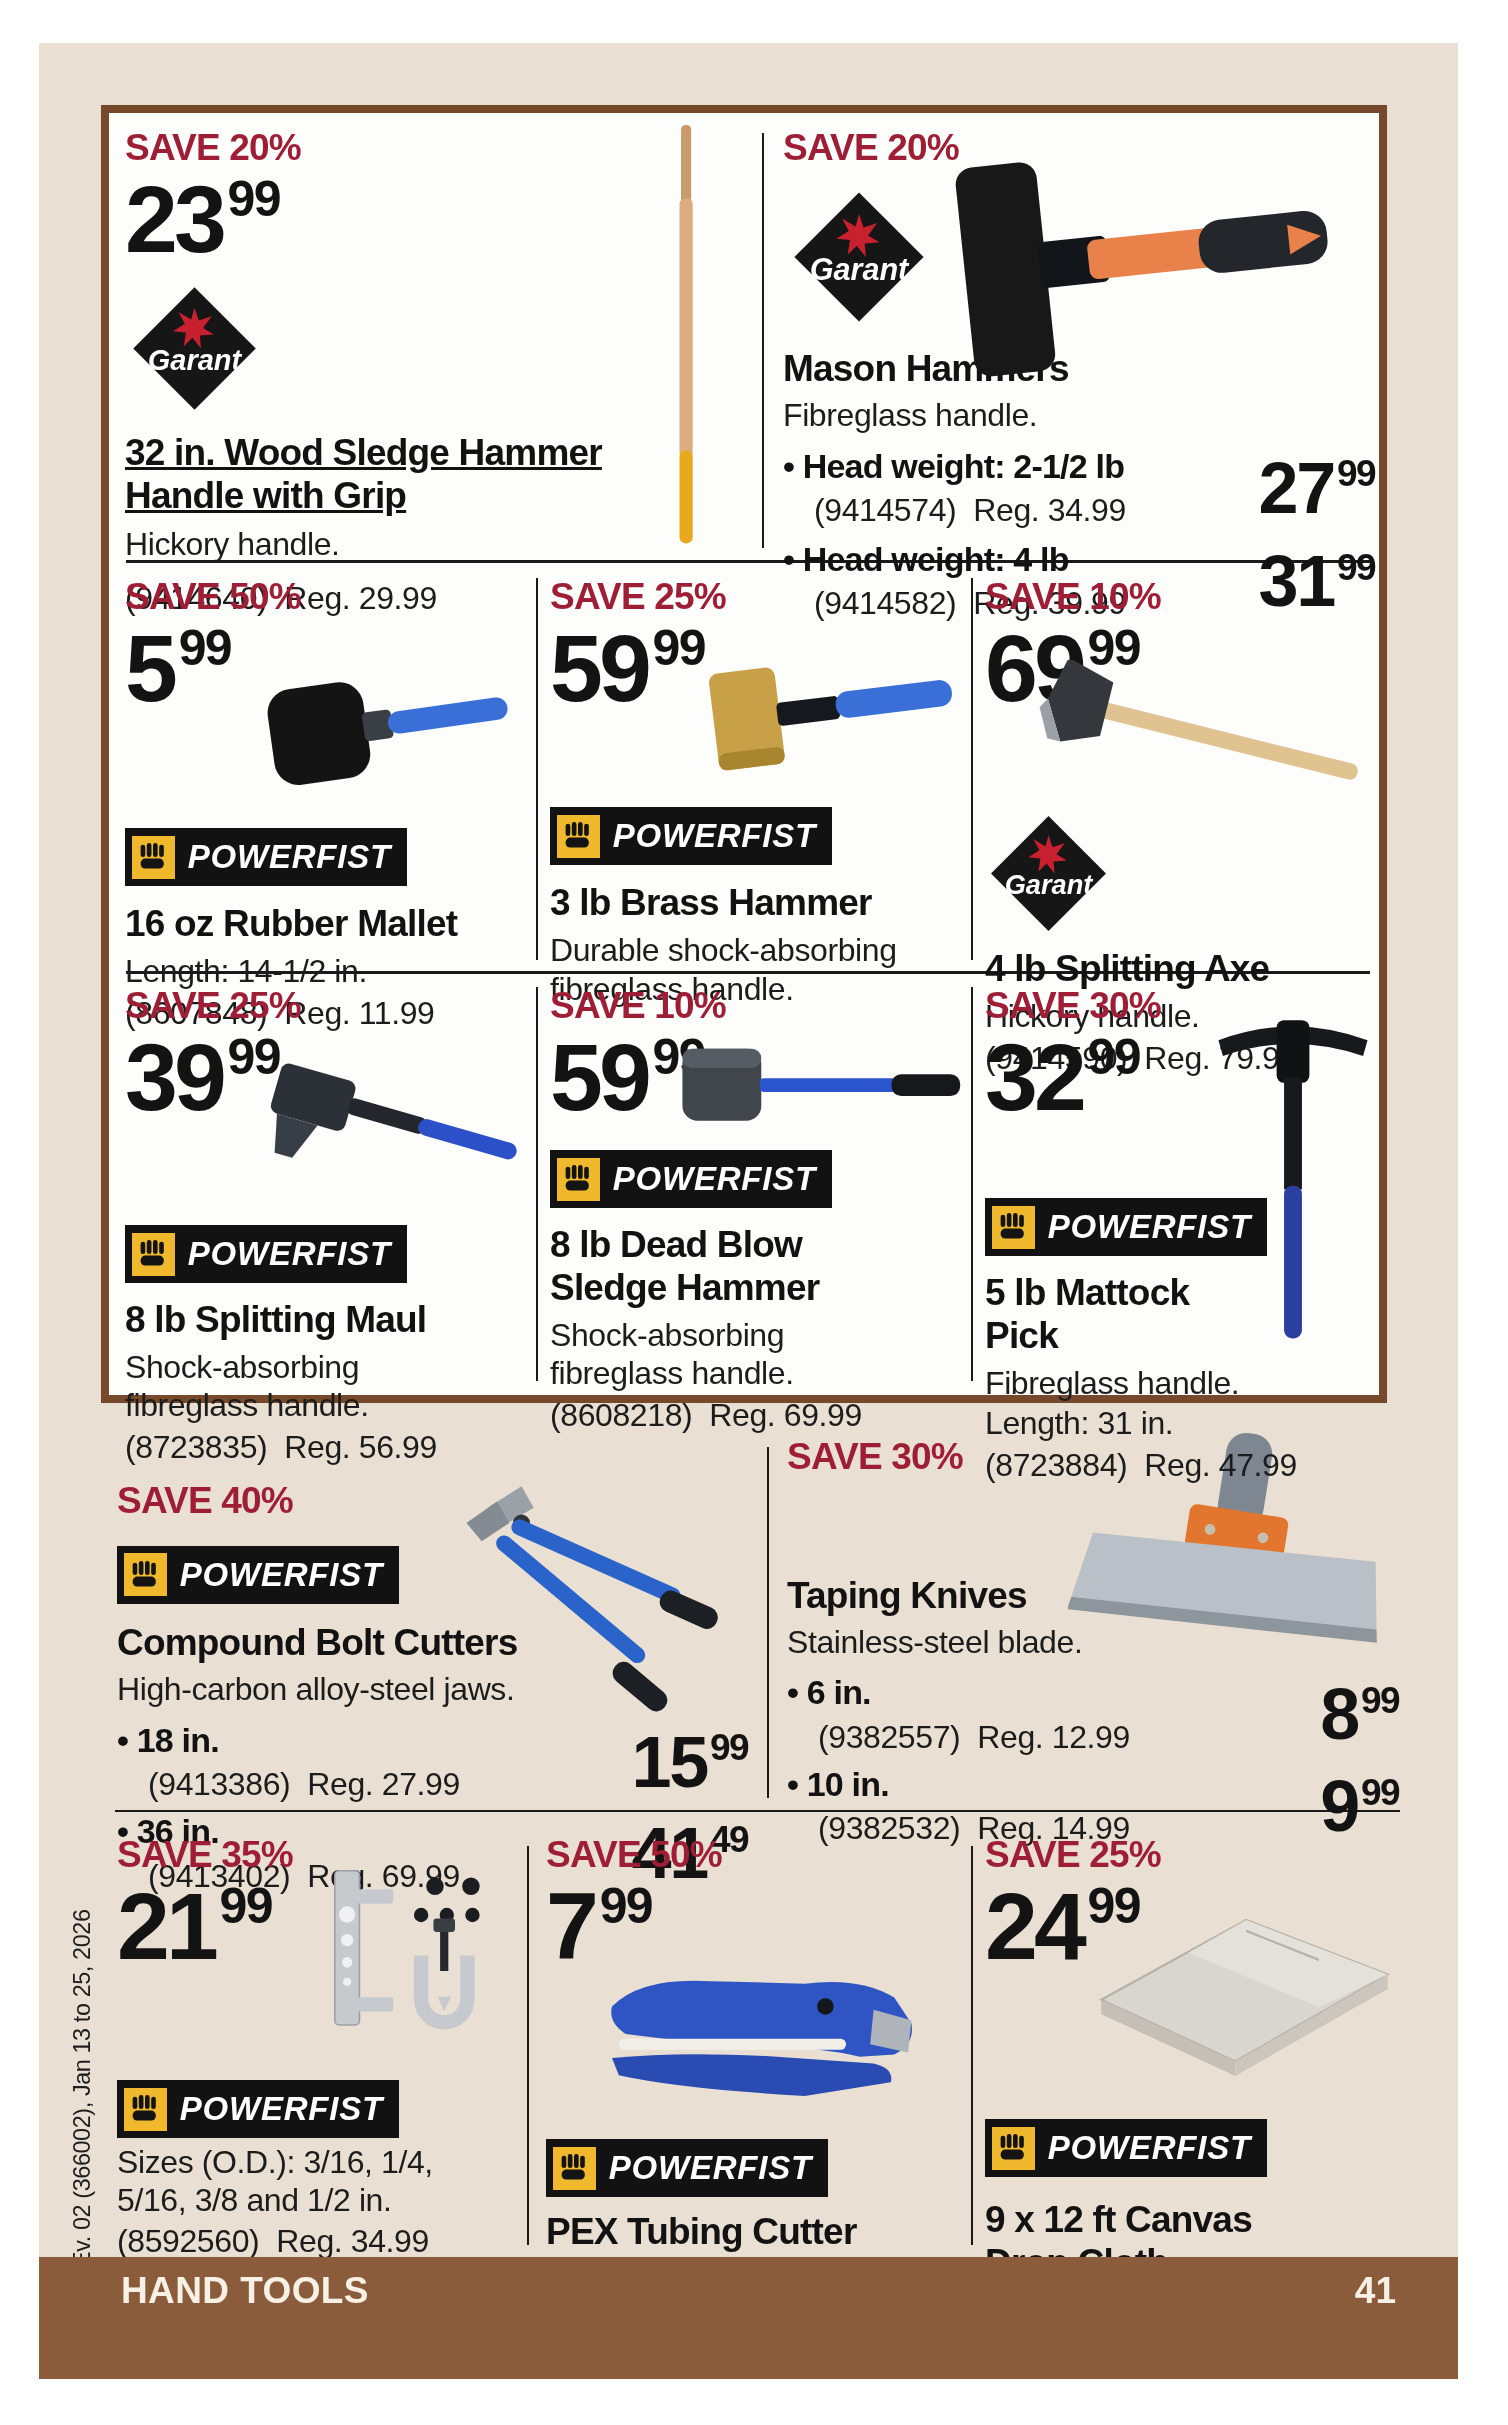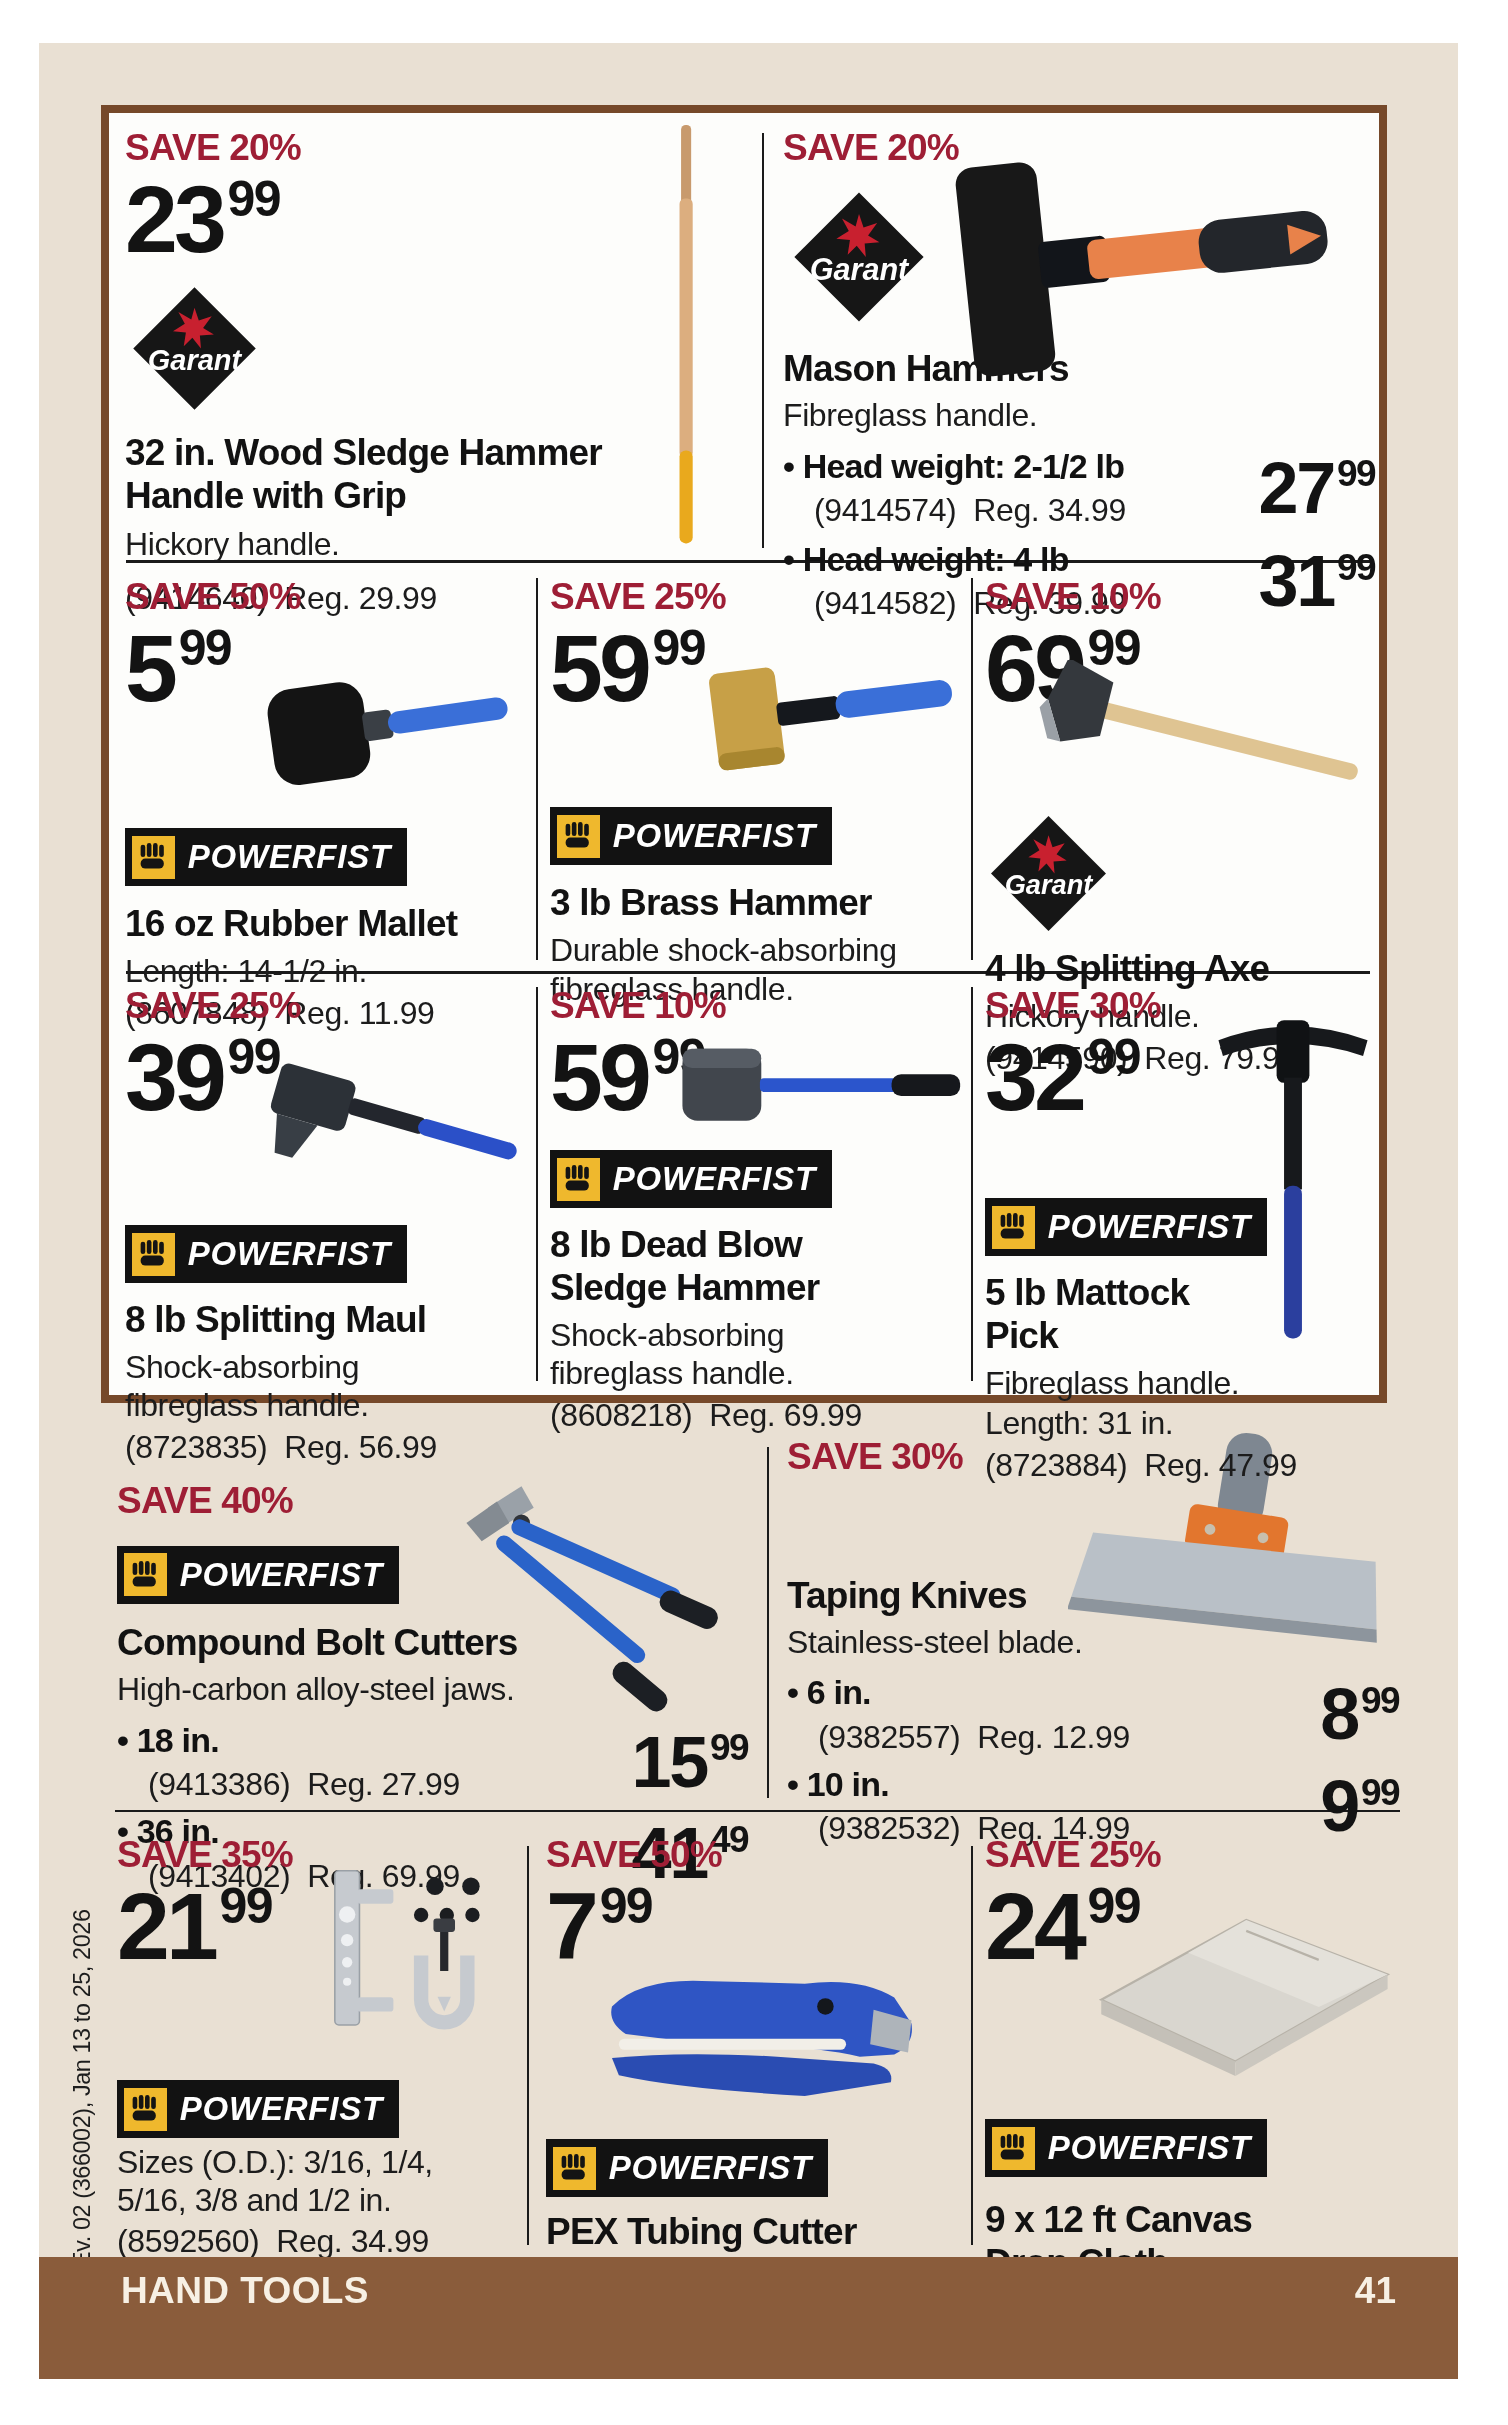--- a/index.html
+++ b/index.html
@@ -60,21 +60,21 @@
 <div class="cell" style="left:125px;top:129px;width:624px;height:425px;">
   <div class="save">SAVE 20%</div>
   <div class="price"><span>23</span><span class="c">99</span></div>
   <div style="margin:20px 0 0 4.7px;">
     <svg width="129" height="129" viewBox="0 0 120 120">
       <polygon points="60,3 117,60 60,117 3,60" fill="#161616"></polygon>
       <polygon points="60,22 64,34 76,30 68,41 78,47 65,48 66,60 58,50 50,58 52,45 40,44 51,37 45,26 57,33" fill="#c8202f"></polygon>
       <text x="60" y="80" text-anchor="middle" font-size="27" class="garant-text" fill="#ffffff">Garant</text>
     </svg>
   </div>
-  <div class="title" style="margin-top:15.6px;max-width:499px;">32 in. Wood Sledge Hammer Handle with Grip</div>
+  <div class="title" style="margin-top:15.6px;max-width:499px;text-decoration:underline;">32 in. Wood Sledge Hammer Handle with Grip</div>
   <div class="desc" style="margin-top:7.8px;">Hickory handle.</div>
   <div class="skuline" style="margin-top:16px;"><span>(9414640)</span><span class="reg">Reg. 29.99</span></div>
   <div class="abs" style="left:546px;top:-9.4px;">
     <svg width="31" height="436" viewBox="0 0 40 560">
       <rect x="13" y="5" width="13" height="110" rx="6" fill="#c89a6d"></rect>
       <rect x="11" y="100" width="17" height="335" rx="7" fill="#dcae7f"></rect>
       <rect x="11" y="425" width="17" height="120" rx="8" fill="#e9a91d"></rect>
     </svg>
   </div>
 </div>

